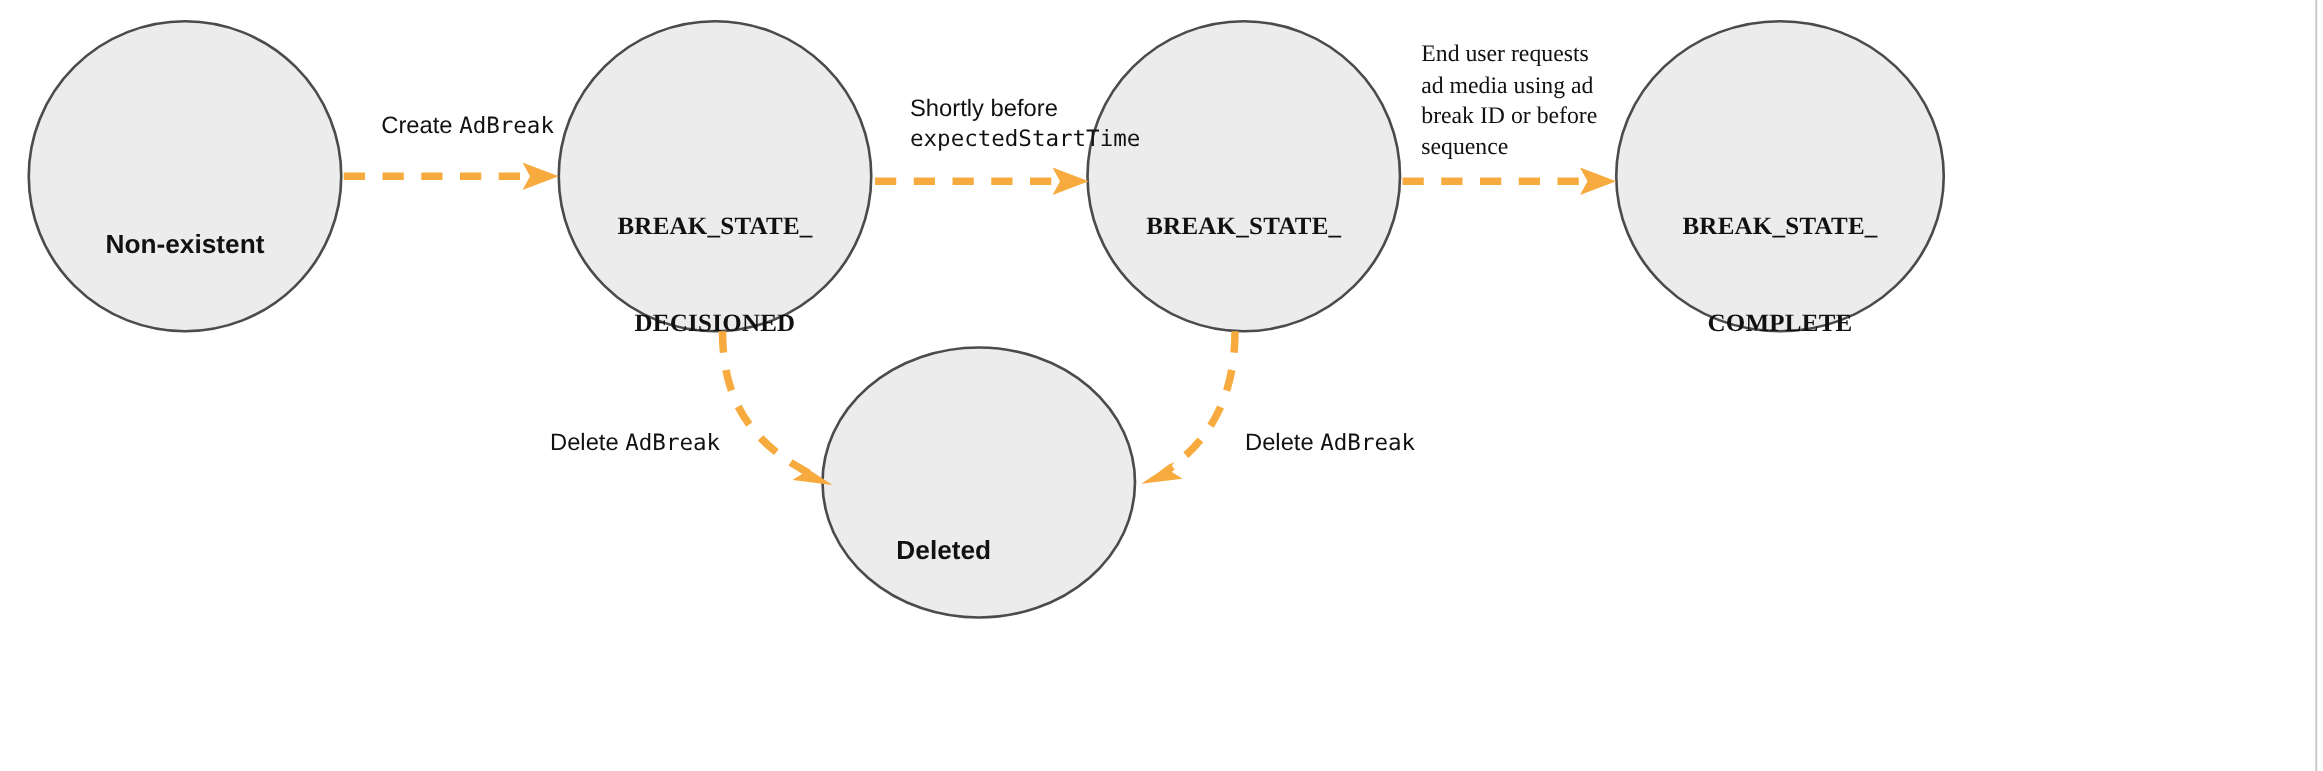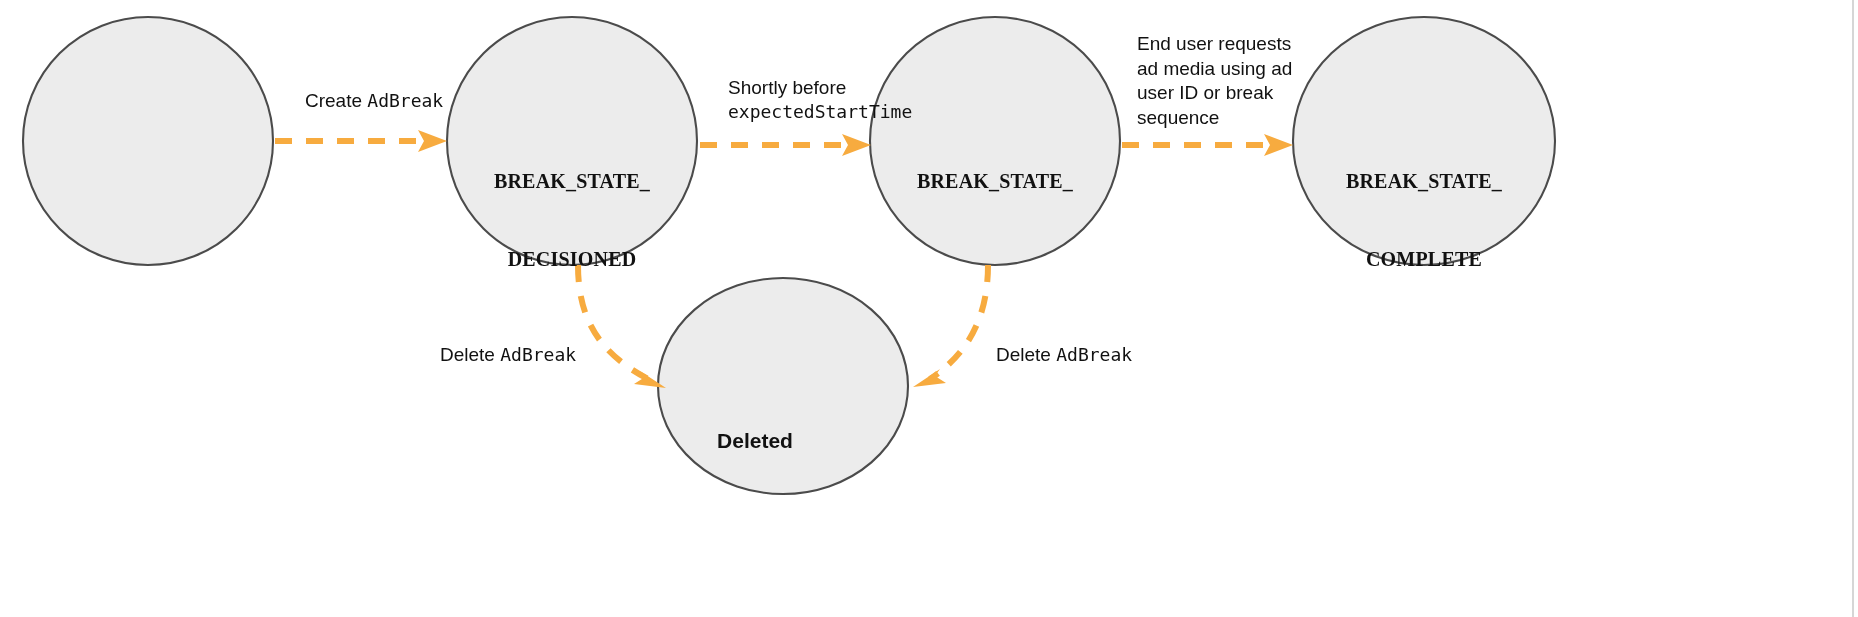--- a/index.html
+++ b/index.html
@@ -75,21 +75,21 @@
   .edge-label .sans-part {
     font-family: "Liberation Sans", sans-serif;
   }
   .edge-label .mono-part {
     font-family: "DejaVu Sans Mono", "Liberation Mono", monospace;
     font-size: 18px;
   }
   .edge-label.block {
     white-space: normal;
     width: 170px;
-    font-family: Liberation Sans, sans-serif;
+    font-family: Liberation Serif, serif;
     line-height: 1.30;
   }
   .lbl-line { display: block; }
 </style>
 </head>
 <body>
 
 <div id="canvas">
 
   <svg id="diagram-svg" viewBox="0 0 1858 617">
@@ -125,20 +125,23 @@
     </g>
 
     <g>
       <path class="edge-path" d="M 988 265 C 988 320, 966 355, 930 379"></path>
       <polygon class="arrow-head" points="913,387 946,383 935,376 940,369"></polygon>
     </g>
 
     <line class="right-rule" x1="1853" y1="0" x2="1853" y2="617"></line>
   </svg>
 
+  <div class="node-label sans" style="left:23px; top:127px; width:250px;">
+    <span class="lbl-line">Non-existent</span>
+  </div>
 
   <div class="node-label mono" style="left:447px; top:116px; width:250px;">
     <span class="lbl-line">BREAK_STATE_</span>
     <span class="lbl-line">DECISIONED</span>
   </div>
 
   <div class="node-label mono" style="left:870px; top:116px; width:250px;">
     <span class="lbl-line">BREAK_STATE_</span>
   </div>
 
@@ -156,21 +159,21 @@
   </div>
 
   <div class="edge-label" style="left:728px; top:75px;">
     <span class="lbl-line sans-part">Shortly before</span>
     <span class="lbl-line mono-part">expectedStartTime</span>
   </div>
 
   <div class="edge-label block" style="left:1137px; top:32px;">
     <span class="lbl-line">End user requests</span>
     <span class="lbl-line">ad media using ad</span>
-    <span class="lbl-line">user ID or break</span>
+    <span class="lbl-line">break ID or before</span>
     <span class="lbl-line">sequence</span>
   </div>
 
   <div class="edge-label" style="left:440px; top:342px;">
     <span class="sans-part">Delete </span><span class="mono-part">AdBreak</span>
   </div>
 
   <div class="edge-label" style="left:996px; top:342px;">
     <span class="sans-part">Delete </span><span class="mono-part">AdBreak</span>
   </div>

